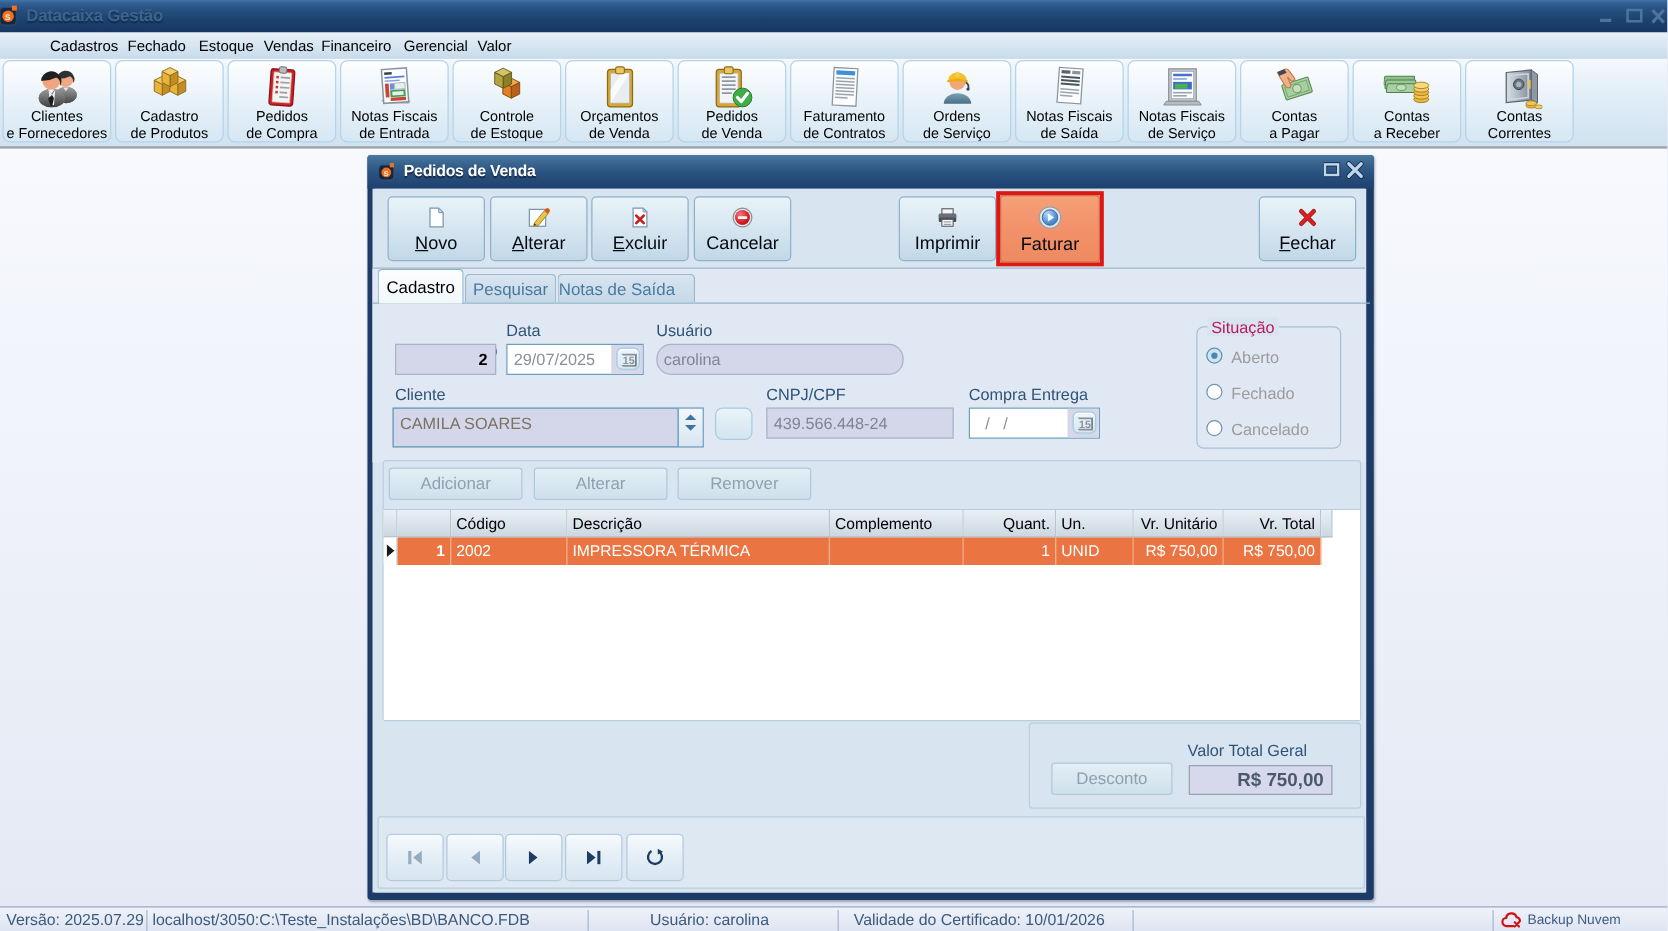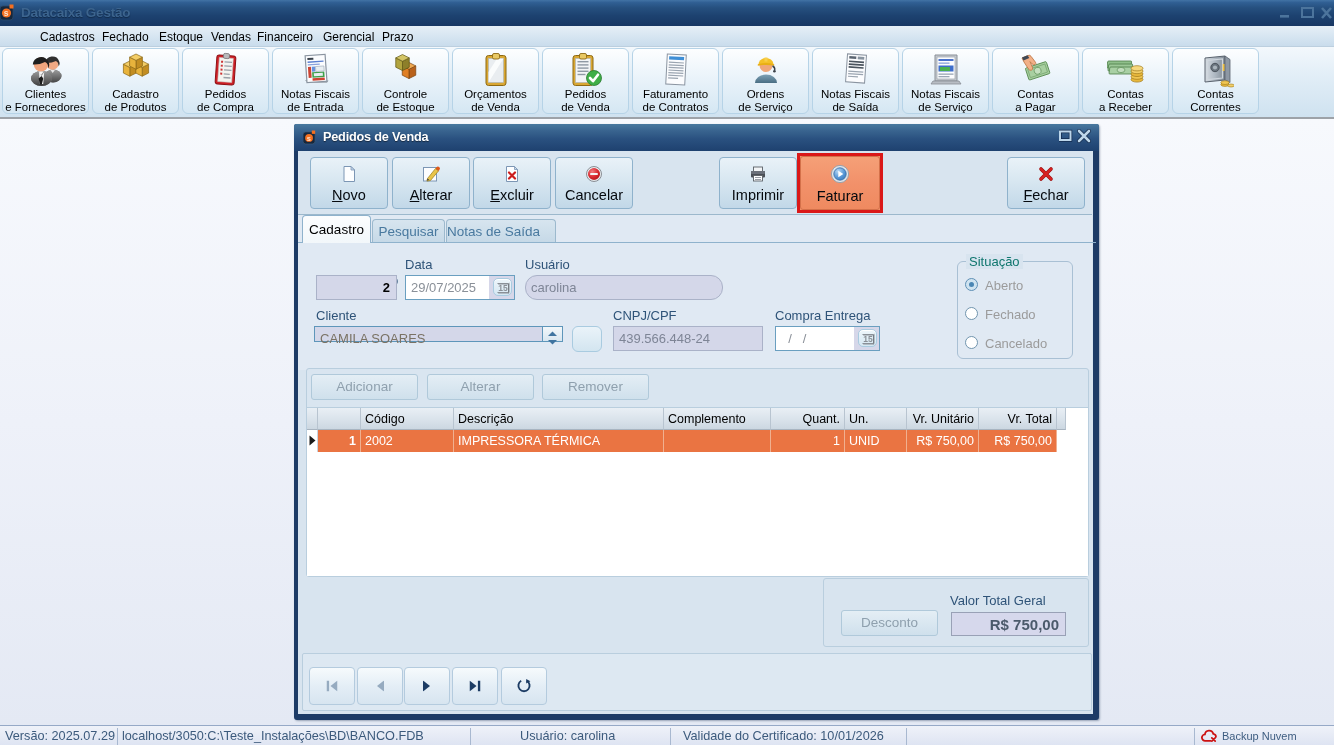--- a/index.html
+++ b/index.html
@@ -84,21 +84,21 @@
 
 .flabel { position:absolute; font-size:13px; color:#2e5378; white-space:nowrap; }
 .finput { position:absolute; height:25px; border:1px solid #aab2c8; background:#d4d7e9;
   font-size:13px; color:#7e8596; padding:4px 5px 0 5px; }
 .finput.white { background:#fff; border:1.5px solid #6a9fc0; color:#8a9098; }
 
 
 #situacao { left:659px; top:110px; width:116px; height:98px;
   border:1px solid #a9c0d4; border-radius:6px; }
 #situacao .legend { position:absolute; left:8px; top:-8px; background:#d8e4ef;
-  padding:0 3px; font-size:13px; color:#0f766e; }
+  padding:0 3px; font-size:13px; color:#be185d; }
 .radio { position:absolute; width:13px; height:13px; border-radius:50%;
   background:#fff; border:1px solid #7195ae; }
 .radio.sel { border:1px solid #5f90b5; background:#cfe3f0; }
 .radio.sel::after { content:""; position:absolute; left:3px; top:3px; width:5px; height:5px;
   border-radius:50%; background:#4a86b4; }
 .rlabel { position:absolute; font-size:13px; color:#9b9b9b; }
 
 
 #itemspanel { left:8px; top:217px; width:783px; height:209px;
   border:1px solid #b9cede; border-radius:3px; background:#d9e5f0; }
@@ -154,21 +154,21 @@
     </svg>
   </div>
 
   <div id="menubar" class="abs">
     <span style="left:6px;">Cadastros</span>
     <span style="left:68px;">Fechado</span>
     <span style="left:125px;">Estoque</span>
     <span style="left:177px;">Vendas</span>
     <span style="left:223px;">Financeiro</span>
     <span style="left:289px;">Gerencial</span>
-    <span style="left:348px;">Prazo</span>
+    <span style="left:348px;">Valor</span>
   </div>
 
   <div id="toolbar" class="abs">
     <div class="tbtn" style="left:2px;">
       <div class="ticon"><svg width="36" height="34" viewBox="0 0 36 34">
 <g opacity="0.95">
 <ellipse cx="25" cy="24" rx="8.5" ry="6.5" fill="#6d6d6d"></ellipse>
 <ellipse cx="25" cy="24" rx="8.5" ry="6.5" fill="url(#gs1_0)"></ellipse>
 <circle cx="24.5" cy="11.5" r="6.2" fill="#f0a57e"></circle>
 <path d="M17.5 11 a7 7 0 0 1 13.5 -2 q1.5 3 -0.5 5.5 q0.5 -4 -2.5 -5.5 q-5 2.5 -10.5 2z" fill="#262626"></path>
@@ -520,21 +520,21 @@
               <path d="M12 3 v9.6 l1.4 -1.2 v-9.8z" fill="#777d84"></path>
               <path d="M1 11 h11 l1.4 1.4 h-11z" fill="#8a9097"></path>
               <text x="2.2" y="10" font-family="Liberation Sans" font-size="8.5" font-weight="bold" fill="#8a9097">15</text>
             </svg>
           </span>
       </div>
       <div class="finput" style="left:227px;top:124px;width:198px;border-radius:12px;">carolina</div>
       <div class="flabel" style="left:18px;top:157px;">Cliente</div>
       <div class="flabel" style="left:315px;top:157px;">CNPJ/CPF</div>
       <div class="flabel" style="left:477px;top:157px;">Compra Entrega</div>
-      <div class="finput" style="left:16px;top:175px;width:249px;height:16px;color:#7a7264;border:1.5px solid #5e96ba;">CAMILA SOARES
+      <div class="finput" style="left:16px;top:175px;width:249px;height:32px;color:#7a7264;border:1.5px solid #5e96ba;">CAMILA SOARES
         <span style="position:absolute;right:0px;top:0px;bottom:0px;width:20px;border-left:1.5px solid #5e96ba;background:linear-gradient(180deg,#f2f7fa,#d8e6f0);">
         <svg width="13" height="14" viewBox="0 0 13 14" style="position:absolute;left:3px;top:4px;">
               <path d="M6.5 0.5 L11 5 L2 5z" fill="#3f74a0"></path>
               <path d="M6.5 13.5 L11 9 L2 9z" fill="#3f74a0"></path>
             </svg>
         </span>
       </div>
       <div class="abs" style="left:274px;top:175px;width:30px;height:26px;border:1px solid #a9cbe0;border-radius:6px;background:linear-gradient(180deg,#eaf3f9,#d3e5f0);"></div>
       <div class="finput" style="left:315px;top:175px;width:150px;">439.566.448-24</div>
       <div class="finput white" style="left:477px;top:175px;width:105px;">&nbsp;&nbsp;/&nbsp;&nbsp;&nbsp;/

